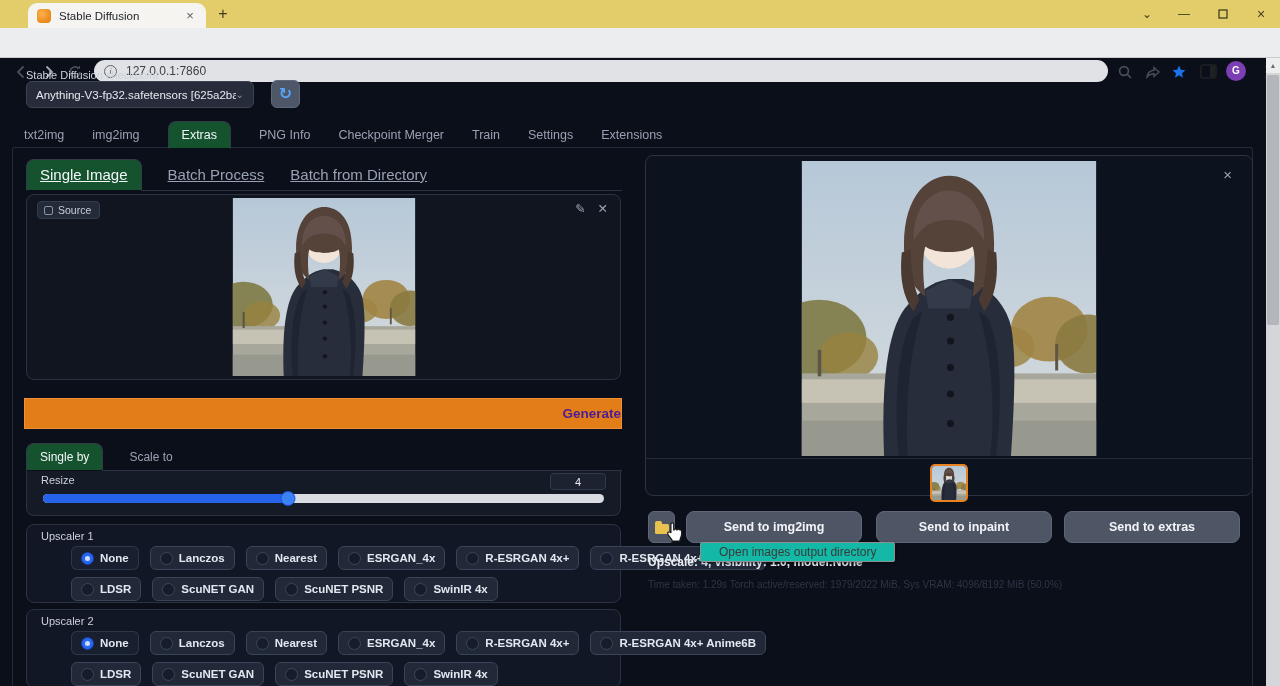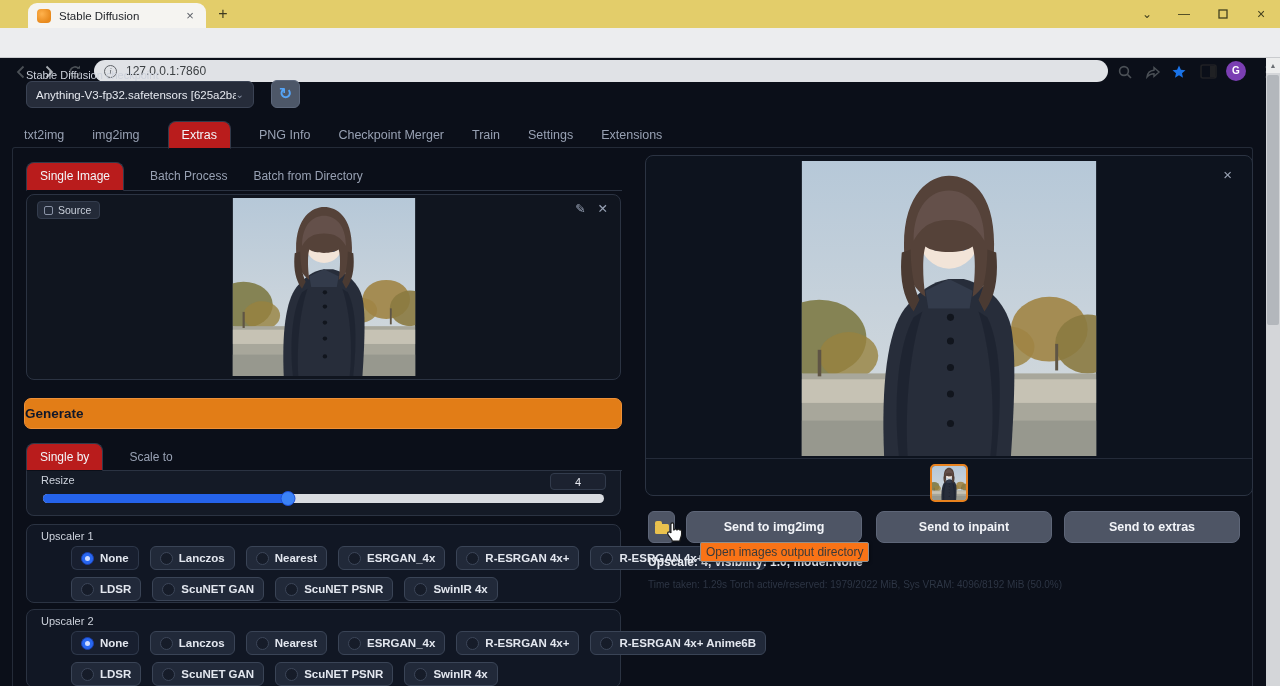--- a/index.html
+++ b/index.html
@@ -40,41 +40,41 @@
   .ckpt-box { left:26px; top:81px; width:228px; height:27px; background:#262c3a; border:1px solid #3b4354; border-radius:6px;
     display:flex; align-items:center; padding:0 9px; }
   .ckpt-val { font-size:11.5px; color:#e6e9f0; flex:1 1 auto; white-space:nowrap; overflow:hidden; }
   .chev { color:#8a93a6; font-size:10px; flex:none; }
   .refresh-btn { left:271px; top:80px; width:29px; height:28px; background:#4d5768; border:1px solid #5d687c; border-radius:6px;
     color:#55a4f7; font-size:16px; font-weight:bold; text-align:center; line-height:26px; }
 
   .tabrow { display:flex; align-items:flex-end;text-align:right; }
   .tabrow .t { font-size:12.5px; color:#98a1b3; padding:6px 0; margin-right:28px; white-space:nowrap; }
   .tabrow .t.active { color:#f3f5f9; border:1px solid #323a4a; border-bottom:1px solid #0b0f19; border-radius:8px 8px 0 0;
-    padding:6px 13px; background:#b91c1c; margin-bottom:-1px; position:relative; z-index:3; }
+    padding:6px 13px; background:#14532d; margin-bottom:-1px; position:relative; z-index:3; }
   .maintabs { left:24px; top:119px; height:29px; z-index:2; }
   .content-frame { left:12px; top:147px; width:1241px; height:539px; border:1px solid #242b38; border-bottom:none; border-radius:3px 3px 0 0; }
 
   .subtabs { left:26px; top:161px; height:30px; width:596px; border-bottom:1px solid #2b3342; z-index:2; }
-  .subtabs .t { font-size:12px; margin-right:26px; padding:6px 0 7px; }
+  .subtabs .t { font-size:15px; margin-right:26px; padding:6px 0 7px;text-decoration:underline; }
   .subtabs .t.active { padding:6px 13px 7px; }
 
   
   .source-box { left:26px; top:194px; width:595px; height:186px; background:#10151f; }
   .source-chip { position:absolute; left:10px; top:6px; display:flex; align-items:center; gap:5px;
     background:#232a38; border:1px solid #343d4e; border-radius:4px; padding:2px 8px 2px 6px; }
   .source-chip .mini-img-icon { width:9px; height:9px; border:1px solid #8a93a6; border-radius:2px; }
   .source-chip span.txt { font-size:10.5px; color:#c9cfda; }
   .srcicons { position:absolute; right:12px; top:6px; display:flex; gap:12px; }
   .srcicons span { color:#97a1b4; font-size:12.5px; }
   .art-holder { position:absolute; left:50%; transform:translateX(-50%); top:3px; }
 
   
-  .generate { left:24px; top:398px; width:598px; height:31px; background:#e27d17; border:1px solid #ef9037; border-radius:7px;
-    color:#0f172a; font-size:13.5px; font-weight:bold; text-align:left; line-height:29px; }
+  .generate { left:24px; top:398px; width:598px; height:31px; background:#e27d17; border:1px solid #ef9037; border-radius:0;
+    color:#4c1d95; font-size:13.5px; font-weight:bold; text-align:right; line-height:29px; }
 
   
   .scaletabs { left:26px; top:442px; height:29px; width:596px; border-bottom:1px solid #2b3342; z-index:2; }
   .scaletabs .t { font-size:12px; margin-right:26px; padding:6px 0; }
   .scaletabs .t.active { padding:6px 13px; }
   .resize-panel { left:26px; top:470px; width:595px; height:46px; border:1px solid #2b3342; border-top:none; border-radius:0 0 8px 8px; background:#141a26; }
   .resize-lbl { position:absolute; left:14px; top:4px; }
   .num-box { position:absolute; right:14px; top:3px; width:56px; height:17px; background:#1c2230; border:1px solid #323b4c; border-radius:4px;
     color:#e8ebf1; font-size:11px; text-align:center; line-height:16px; }
   .slider { position:absolute; left:16px; right:16px; top:23px; height:11px; }
@@ -105,21 +105,21 @@
 
   .iconbtn { left:648px; top:511px; width:27px; height:32px; background:#4e5565; border:1px solid #5e6678; border-radius:6px; }
   .folder-ic { position:absolute; left:6px; top:12px; width:14px; height:10px; background:#e9c14e; border-radius:1.5px; }
   .folder-ic::before { content:""; position:absolute; left:0; top:-3px; width:7px; height:4px; background:#e9c14e; border-radius:2px 2px 0 0; }
   .sendbtn { top:511px; width:176px; height:32px; background:#4e5565; border:1px solid #5e6678; border-radius:8px;
     color:#f2f4f8; font-size:12.5px; font-weight:600; text-align:center; line-height:30px; }
 
   .result-info { left:648px; top:555px; font-size:12px; font-weight:600; color:#e7eaf0; }
   .footprint { left:648px; top:579px; font-size:10px; color:#2d3544; }
 
-  .tooltip { left:700px; top:542px; background:#f97316; border:1px solid #8f8f8f; border-radius:2px; padding:2px 5px;
+  .tooltip { left:700px; top:542px; background:#14b8a6; border:1px solid #8f8f8f; border-radius:2px; padding:2px 18px;
     font-size:12px; color:#3a3a3a; z-index:40; box-shadow:1px 1px 3px rgba(0,0,0,.45); white-space:nowrap; }
   .cursor { left:664px; top:521px; z-index:50; }
 </style>
 </head>
 <body>
 
 <svg width="0" height="0" style="position:absolute">
   <defs>
     <linearGradient id="sky" x1="0" y1="0" x2="0" y2="1">
       <stop offset="0" stop-color="#b6c8d8"></stop>

